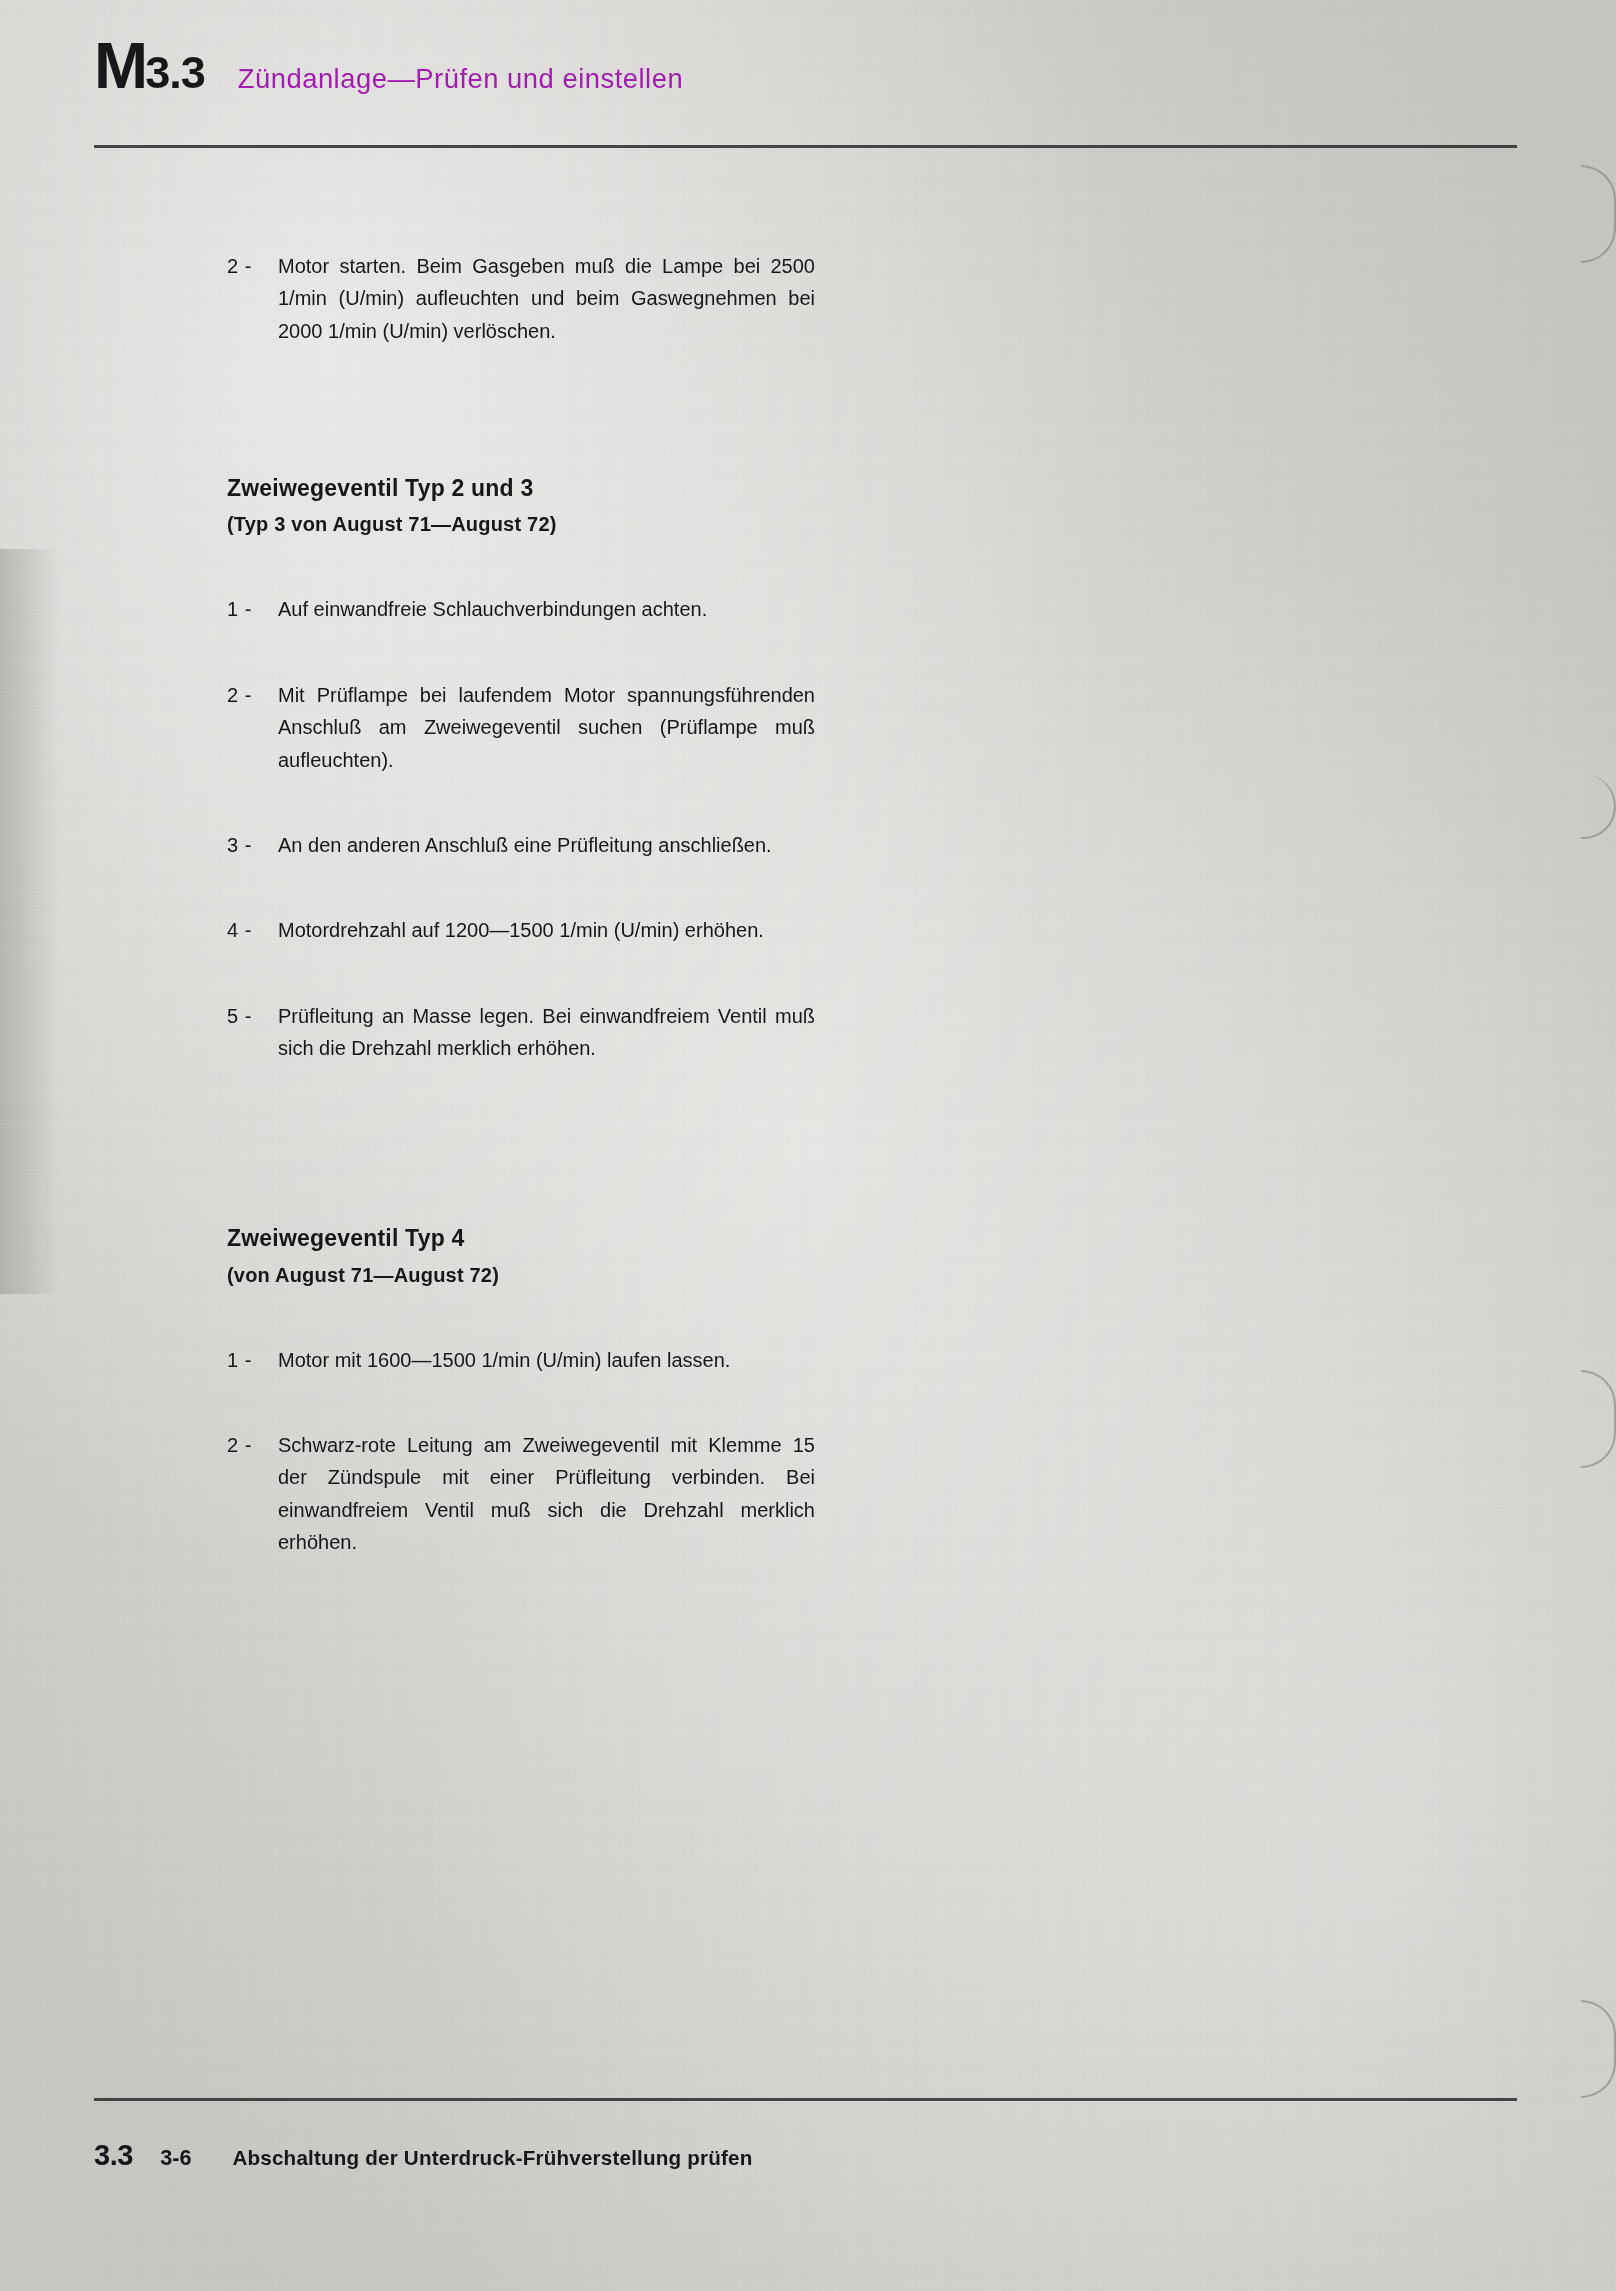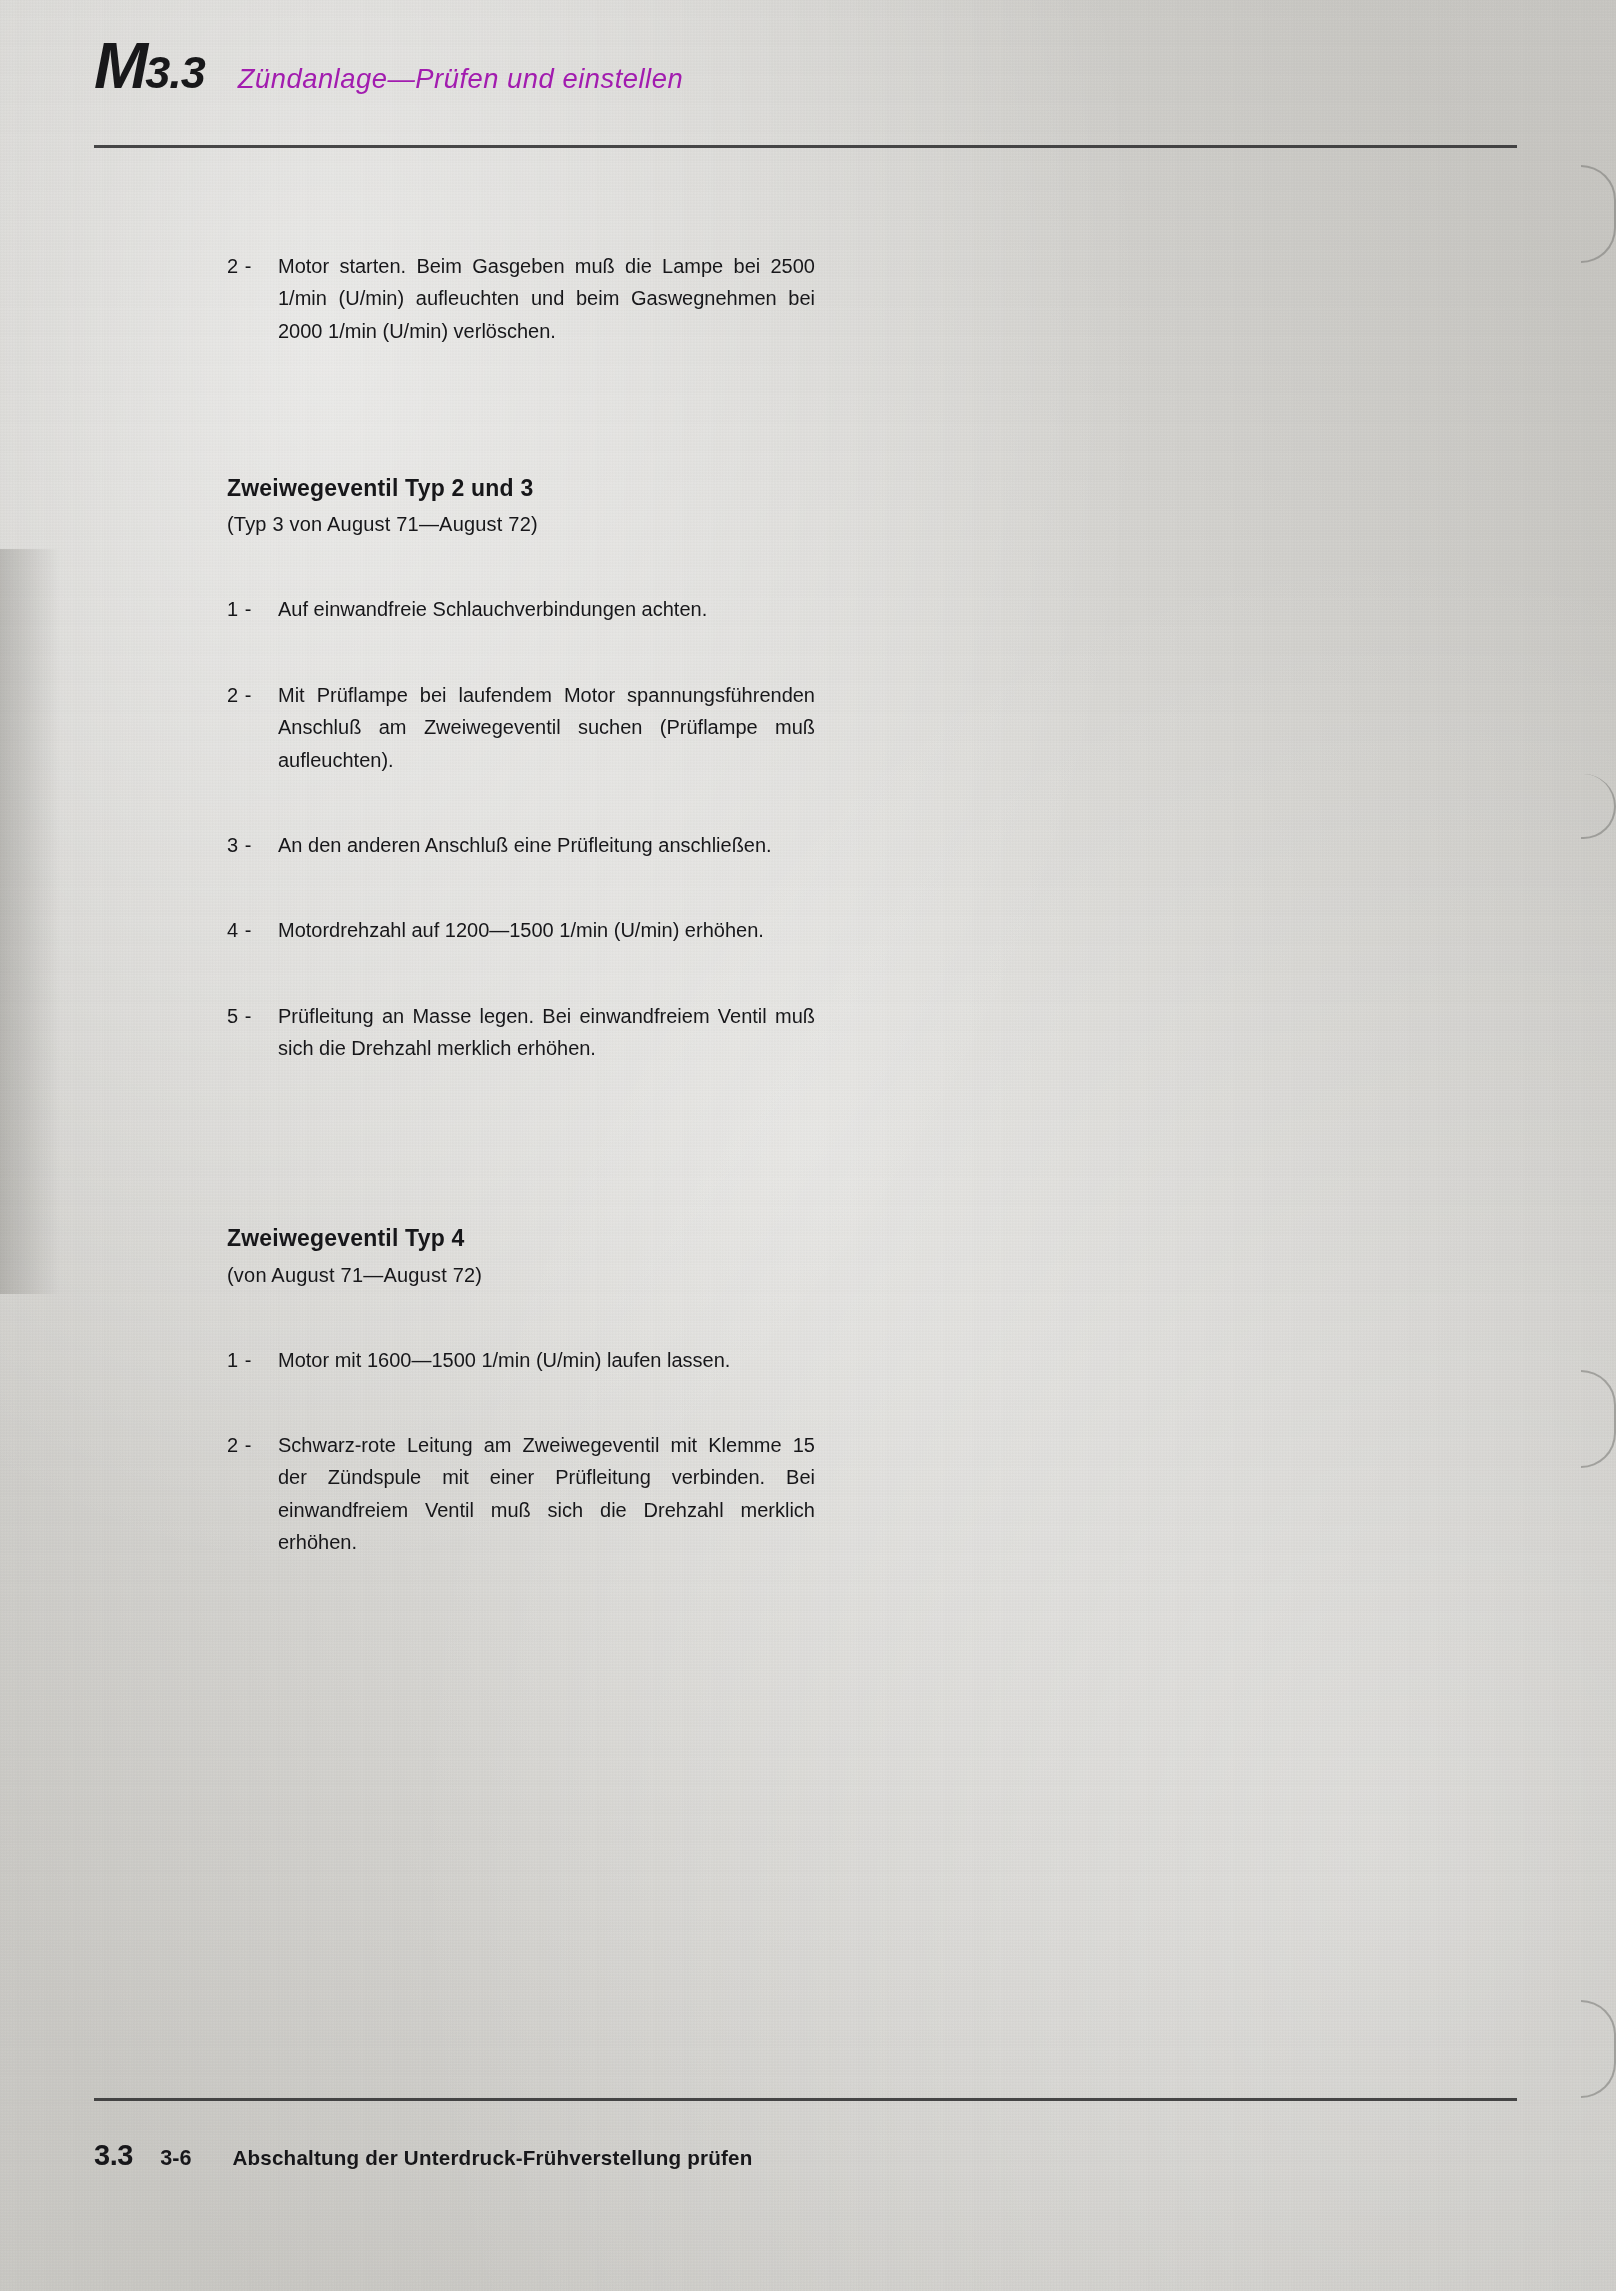--- a/index.html
+++ b/index.html
@@ -50,21 +50,20 @@
   }
 
   
   .header {
     position: absolute;
     left: 94px;
     top: 33px;
     width: 1274px;
     display: flex;
     align-items: baseline;
-    font-style: italic;
   }
   .hdr-code {
     font-family: "Liberation Sans", sans-serif;
     color: #18181a;
     letter-spacing: -1px;
   }
   .hdr-code .m {
     font-size: 65px;
     font-weight: bold;
     line-height: 1;
@@ -128,21 +127,21 @@
     margin-bottom: 5.9px;
   }
   .section-head .title {
     font-size: 23px;
     font-weight: bold;
     letter-spacing: 0.2px;
     margin-bottom: 11.8px;
   }
   .section-head .sub {
     font-size: 20px;
-    font-weight: 400;
+    font-weight: 700;
     letter-spacing: 0.2px;
   }
 
   .spacer-lg { height: 51px; }
   .spacer-xl { height: 84px; }
 
   
   .rule-bottom {
     position: absolute;
     left: 94px;

